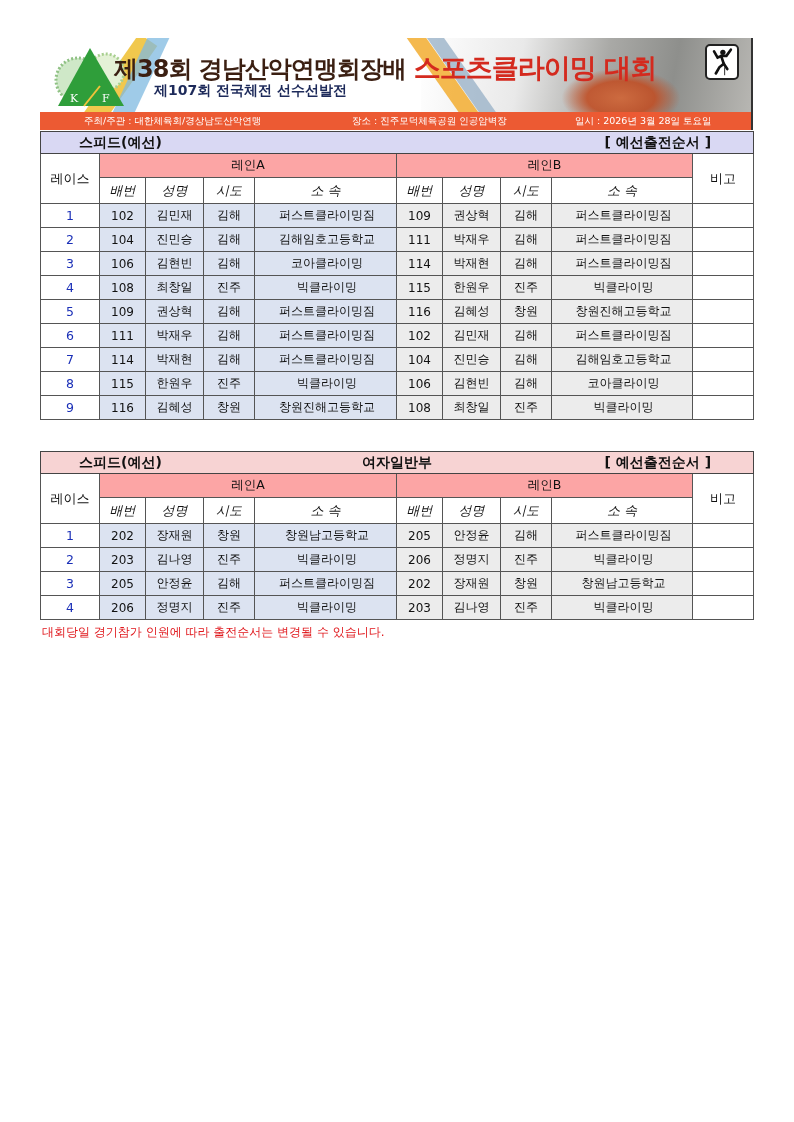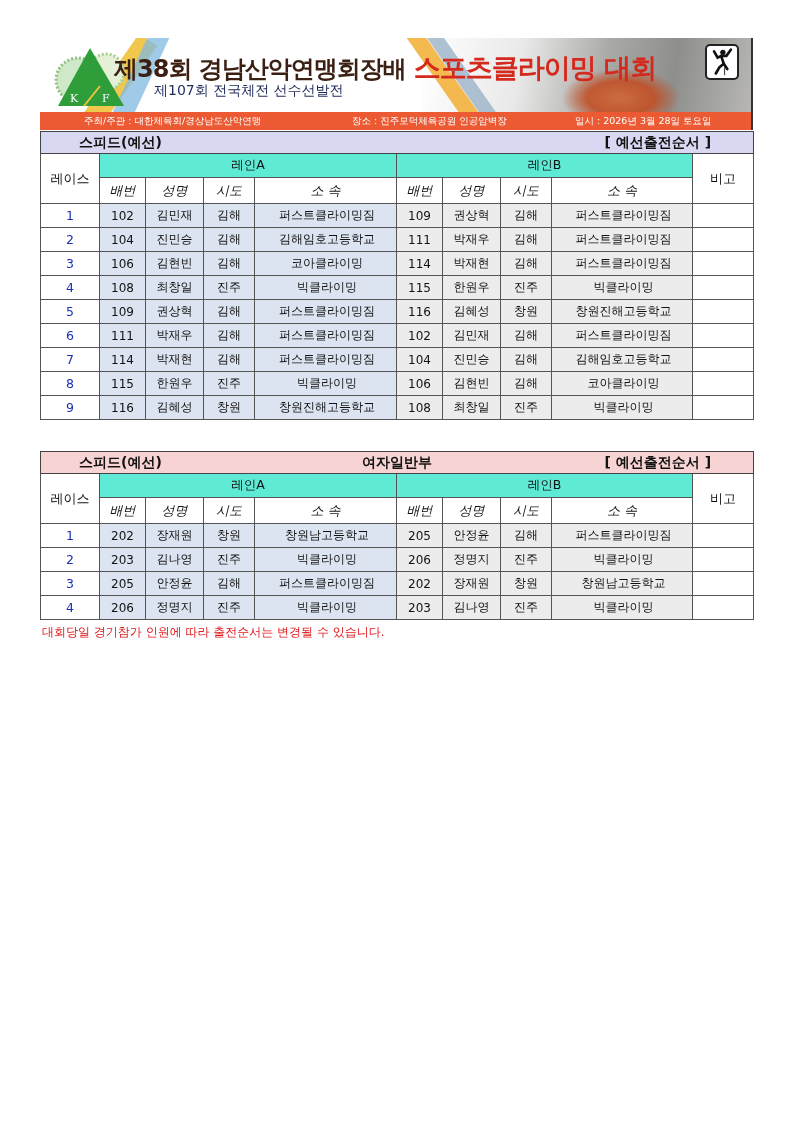--- a/index.html
+++ b/index.html
@@ -41,21 +41,21 @@
       position: absolute; left: 10px; top: 4px; width: 80px; height: 72px;
     }
     .title-main {
       position: absolute; left: 74px; top: 12px;
       font-size: 24px; font-weight: bold; color: #3b1f12; letter-spacing: -1px;
       white-space: nowrap;
     }
     .title-main .red { color: #d42a1e; font-size: 27px; margin-left: 8px; }
     .title-sub-left {
       position: absolute; left: 114px; top: 44px;
-      font-size: 14px; color: #1d2a5a; font-weight: normal; white-space: nowrap;
+      font-size: 14px; color: #1d2a5a; font-weight: bold; white-space: nowrap;
     }
     .title-sub-right {
       position: absolute; left: 394px; top: 44px;
       font-size: 14px; color: #1d2a5a; font-weight: bold; white-space: nowrap;
     }
     .climb-icon {
       position: absolute; right: 12px; top: 6px; width: 34px; height: 36px;
       background: #fff; border: 2px solid #222; border-radius: 5px;
     }
     .info-bar {
@@ -68,21 +68,21 @@
     
     .section { position: absolute; left: 40px; width: 713px; }
     .section table { border-collapse: collapse; width: 713px; table-layout: fixed; }
     .section td, .section th {
       border: 1px solid #555; font-size: 12px; font-weight: normal;
       height: 24px; text-align: center; padding: 0; white-space: nowrap; overflow: hidden;
     }
     .title-row td { height: 22px; font-size: 14px; font-weight: bold; border: 1px solid #444; }
     .title-row.men td { background: #d9d8f3; }
     .title-row.women td { background: #f7d3d3; }
-    .lane-hdr { background: #5eead4; font-size: 12.5px !important; }
+    .lane-hdr { background: #fca5a5; font-size: 12.5px !important; }
     .race-hdr { font-size: 13px !important; }
     .col-hdr { font-size: 13px !important; height: 26px !important; font-style: italic; }
     .race-num { color: #1a2fb7; font-size: 12.5px !important; }
     .laneA { background: #dce3f1; }
     .laneB { background: #ececec; }
     .aff { text-align: left; padding-left: 3px !important; }
     .notice {
       position: absolute; left: 42px; top: 624px; font-size: 12px; color: #e0161b; white-space: nowrap;
     }
   </style>

